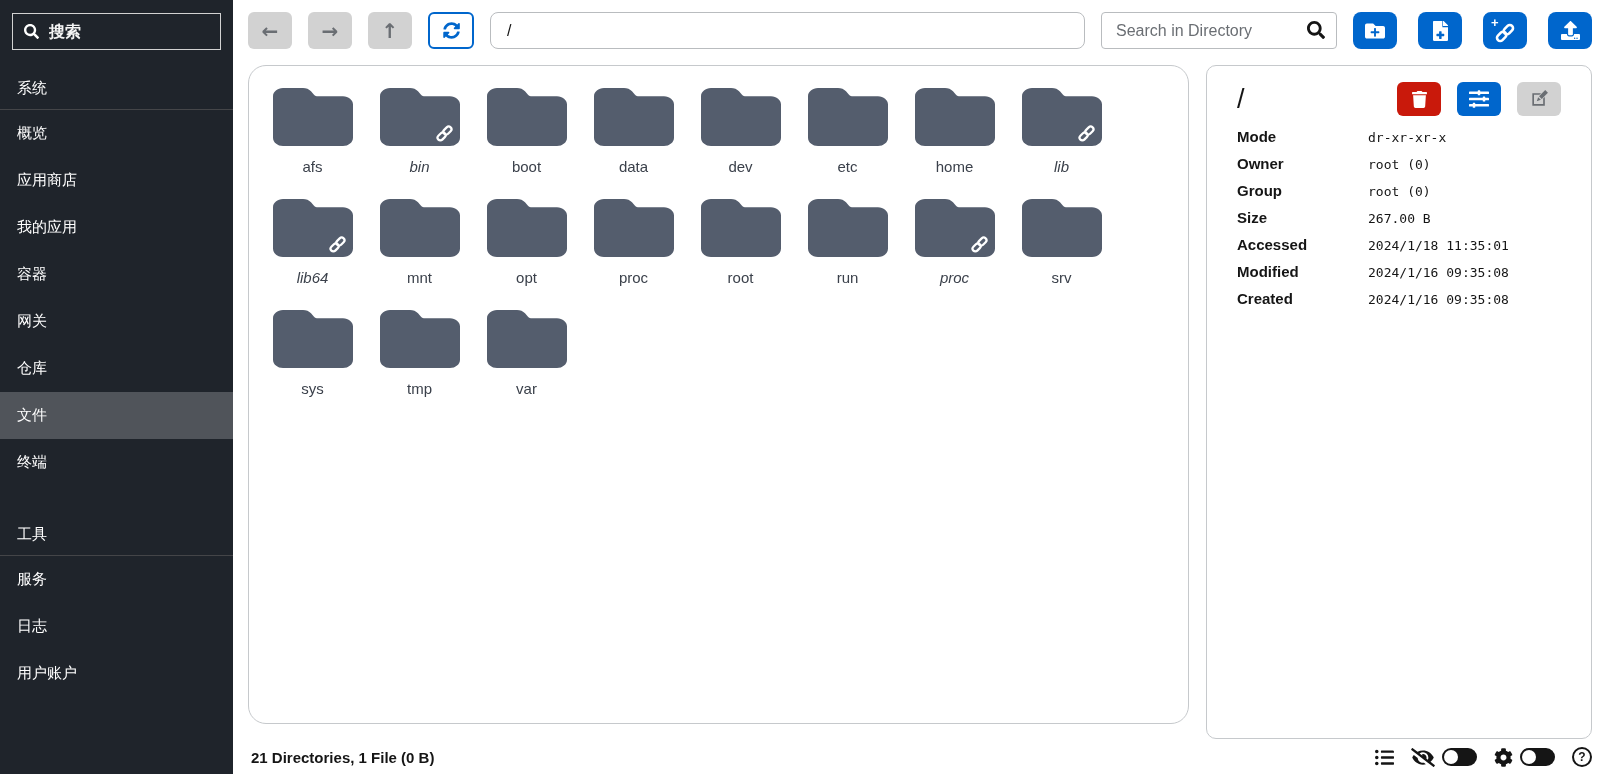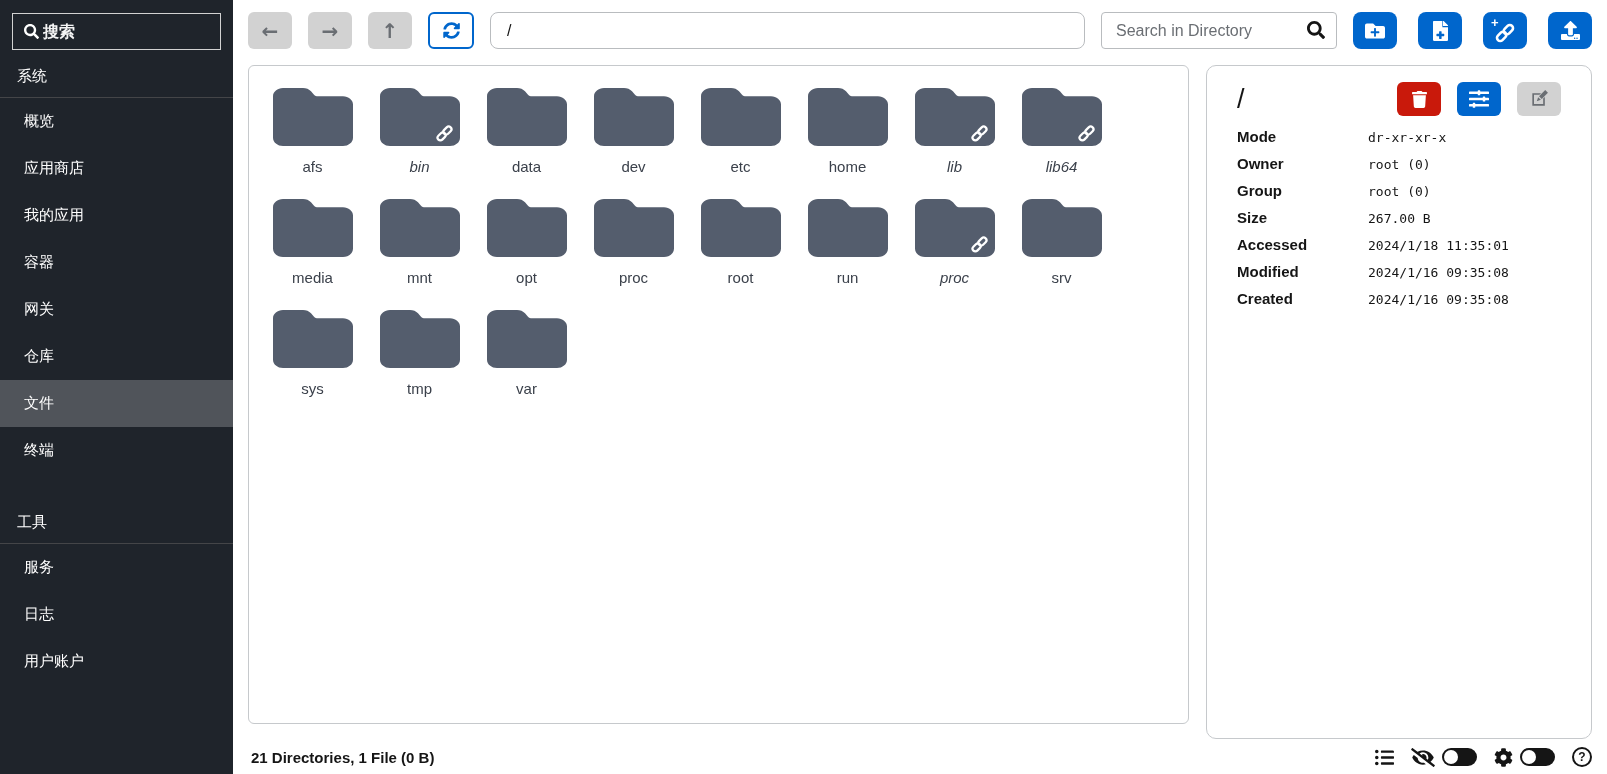--- a/index.html
+++ b/index.html
@@ -4,29 +4,29 @@
 <style>
   * { margin:0; padding:0; box-sizing:border-box; }
   html,body { width:1607px; height:774px; }
   body {
     display:flex; background:#fff; overflow:hidden;
     font-family:"Liberation Sans","DejaVu Sans",sans-serif;
     color:#151515;
   }
   
   .sidebar { width:233px; flex-shrink:0; background:var(--sidebar-bg,#1f242b); color:#fff; display:flex; flex-direction:column; }
-  .search-box { margin:13px 12px 0 12px; height:37px; border:1px solid #d2d2d2; display:flex; align-items:center; gap:4px; padding:0 11px; }
+  .search-box { margin:13px 12px 12px 12px; height:37px; border:1px solid #d2d2d2; display:flex; align-items:center; gap:10px; padding:0 11px; }
   .search-box svg { flex-shrink:0; }
   .search-box input { background:transparent; border:none; outline:none; color:#fff; font-size:16px; font-weight:600; width:100%; font-family:inherit; }
   .search-box input::placeholder { color:#f5f5f5; opacity:1; }
   .nav { display:flex; flex-direction:column; }
   .nav-header { padding:17px 17px 11px 17px; font-size:15px; color:#fff; }
   .nav-divider { height:1px; background:#444548; }
   .nav-spacer { height:22px; }
-  .nav-item { height:47px; display:flex; align-items:center; padding:0 24px; font-size:15px; cursor:pointer; }
+  .nav-item { height:47px; display:flex; align-items:center; padding:0 17px; font-size:15px; cursor:pointer; }
   .nav-item.selected { background:var(--sidebar-selected,#50545a); }
   
   .main { flex:1; display:flex; flex-direction:column; padding:12px 15px 0 15px; }
   .toolbar { display:flex; align-items:center; gap:16px; height:37px; margin-bottom:16px; flex-shrink:0; }
   .nav-btn { width:44px; height:37px; background:#d2d2d2; border:none; border-radius:6px; color:#6a6e73;
              font-size:20px; font-weight:700; display:flex; align-items:center; justify-content:center;
              font-family:"DejaVu Sans",sans-serif; cursor:pointer; }
   .refresh-btn { width:46px; height:37px; background:#fff; border:2px solid var(--primary,#06c); border-radius:6px;
                  display:flex; align-items:center; justify-content:center; cursor:pointer; }
   .path-input { flex:1; height:37px; border:1px solid #b9bcbf; border-radius:8px; padding:0 16px; font-size:16px;
@@ -35,21 +35,21 @@
   .dir-search input { width:100%; height:37px; border:1px solid #b9bcbf; border-radius:4px; padding:0 38px 0 14px;
                       font-size:16px; color:#151515; font-family:inherit; outline:none; }
   .dir-search input::placeholder { color:#6a6e73; opacity:1; }
   .dir-search .mag { position:absolute; right:12px; top:9px; }
   .actions { display:flex; gap:21px; flex-shrink:0; }
   .action-btn { width:44px; height:37px; background:var(--primary,#06c); border:none; border-radius:8px;
                 display:flex; align-items:center; justify-content:center; cursor:pointer; position:relative; }
   .link-plus { position:absolute; left:8px; top:4px; color:#fff; font-size:13px; font-weight:700; line-height:1; }
   
   .content-row { display:flex; gap:17px; height:674px; flex-shrink:0; }
-  .files-panel { flex:1; height:659px; border:1px solid #c6c9cc; border-radius:6px; padding:14px 0 0 10px; overflow:hidden; }
+  .files-panel { flex:1; height:659px; border:1px solid #c6c9cc; border-radius:18px; padding:14px 0 0 10px; overflow:hidden; }
   .folder-grid { display:grid; grid-template-columns:repeat(8,107px); }
   .folder-cell { width:107px; height:111px; display:flex; flex-direction:column; align-items:center; padding-top:8px; cursor:pointer; }
   .folder-icon-wrap { position:relative; width:80px; height:58px; }
   .folder-svg { width:80px; height:58px; display:block; fill:var(--folder,#545d6d); }
   .chain-overlay { position:absolute; right:6px; bottom:3px; line-height:0; }
   .folder-label { margin-top:12px; font-size:15px; color:#3b414b; }
   .folder-label.symlink { font-style:italic; }
   
   .details-panel { width:386px; height:674px; border:1px solid #c6c9cc; border-radius:10px; padding:16px 30px; flex-shrink:0; }
   .details-header { display:flex; align-items:center; margin-bottom:12px; }
@@ -177,20 +177,29 @@
                   <g transform="rotate(-45 11 11)" fill="none" stroke="#fff" stroke-width="2.6">
                     <rect x="1" y="7.8" width="10.5" height="6.4" rx="3.2"></rect>
                     <rect x="10.5" y="7.8" width="10.5" height="6.4" rx="3.2"></rect>
                   </g>
                 </svg>
       </span>
     </div>
     <span class="folder-label symlink">bin</span>
   </div>
 
+  <div class="folder-cell">
+    <div class="folder-icon-wrap">
+      <svg class="folder-svg" viewBox="0 32 512 448" preserveAspectRatio="none">
+                <path d="M64 480H448c35.3 0 64-28.7 64-64V160c0-35.3-28.7-64-64-64H288c-10.1 0-19.6-4.7-25.6-12.8L243.2 57.6C231.1 41.5 212.1 32 192 32H64C28.7 32 0 60.7 0 96V416c0 35.3 28.7 64 64 64z"></path>
+              </svg>
+
+    </div>
+    <span class="folder-label">boot</span>
+  </div>
 
   <div class="folder-cell">
     <div class="folder-icon-wrap">
       <svg class="folder-svg" viewBox="0 32 512 448" preserveAspectRatio="none">
                 <path d="M64 480H448c35.3 0 64-28.7 64-64V160c0-35.3-28.7-64-64-64H288c-10.1 0-19.6-4.7-25.6-12.8L243.2 57.6C231.1 41.5 212.1 32 192 32H64C28.7 32 0 60.7 0 96V416c0 35.3 28.7 64 64 64z"></path>
               </svg>
 
     </div>
     <span class="folder-label">data</span>
   </div>
@@ -252,29 +261,20 @@
                   <g transform="rotate(-45 11 11)" fill="none" stroke="#fff" stroke-width="2.6">
                     <rect x="1" y="7.8" width="10.5" height="6.4" rx="3.2"></rect>
                     <rect x="10.5" y="7.8" width="10.5" height="6.4" rx="3.2"></rect>
                   </g>
                 </svg>
       </span>
     </div>
     <span class="folder-label symlink">lib64</span>
   </div>
 
-  <div class="folder-cell">
-    <div class="folder-icon-wrap">
-      <svg class="folder-svg" viewBox="0 32 512 448" preserveAspectRatio="none">
-                <path d="M64 480H448c35.3 0 64-28.7 64-64V160c0-35.3-28.7-64-64-64H288c-10.1 0-19.6-4.7-25.6-12.8L243.2 57.6C231.1 41.5 212.1 32 192 32H64C28.7 32 0 60.7 0 96V416c0 35.3 28.7 64 64 64z"></path>
-              </svg>
-
-    </div>
-    <span class="folder-label">media</span>
-  </div>
 
   <div class="folder-cell">
     <div class="folder-icon-wrap">
       <svg class="folder-svg" viewBox="0 32 512 448" preserveAspectRatio="none">
                 <path d="M64 480H448c35.3 0 64-28.7 64-64V160c0-35.3-28.7-64-64-64H288c-10.1 0-19.6-4.7-25.6-12.8L243.2 57.6C231.1 41.5 212.1 32 192 32H64C28.7 32 0 60.7 0 96V416c0 35.3 28.7 64 64 64z"></path>
               </svg>
 
     </div>
     <span class="folder-label">mnt</span>
   </div>

